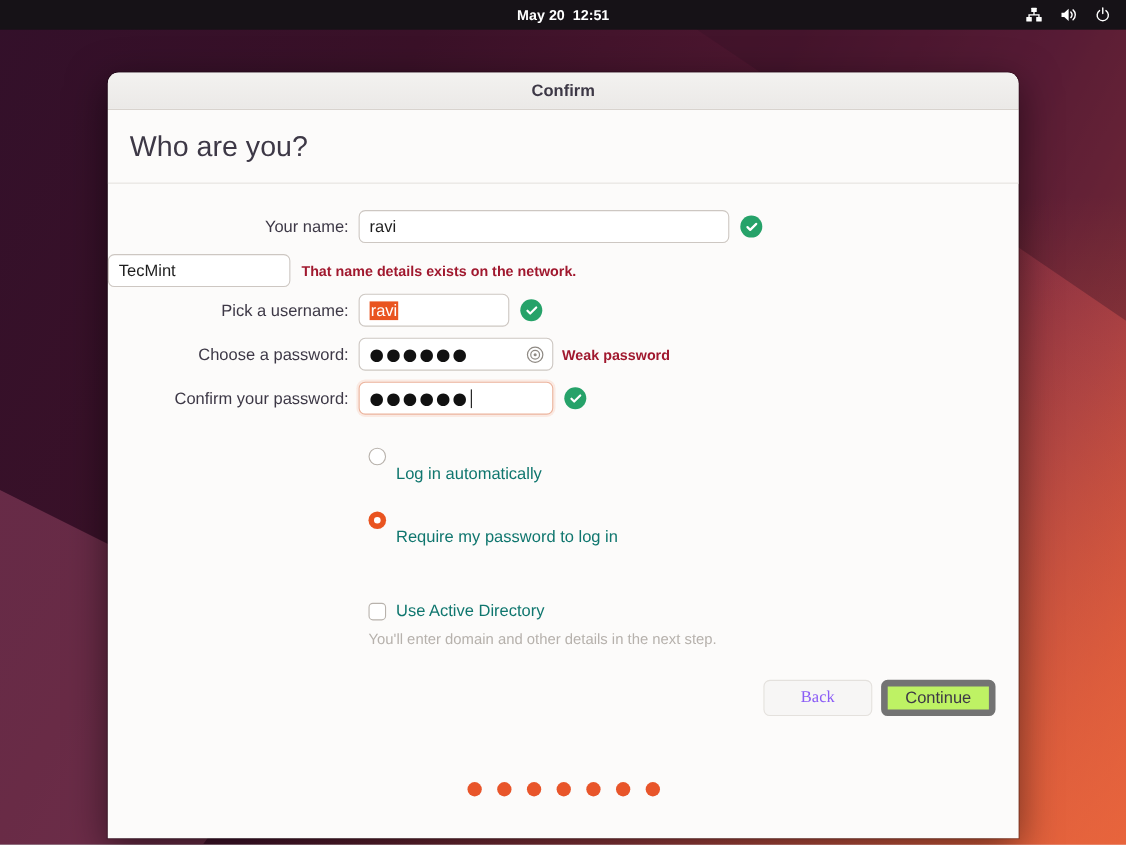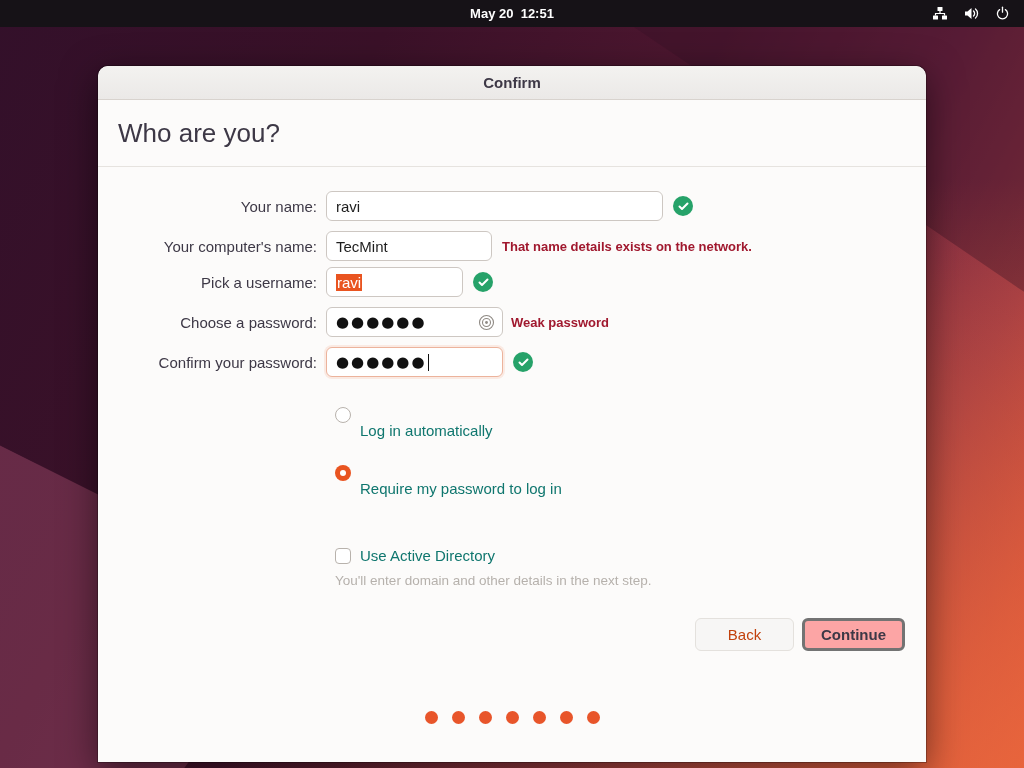--- a/index.html
+++ b/index.html
@@ -99,22 +99,22 @@
   .choice-label { font-size:15px; color:#0f766e;margin-top:32px; }
   .gap-before-check { margin-top:18px;align-items:flex-end; }
 
   
   .btn-bar { position:absolute; top:552px; right:21px; display:flex; gap:8px; }
   .btn {
     min-width:99px; height:33px; border-radius:6px; font-size:15px; padding:0 16px;
     display:flex; align-items:center; justify-content:center; cursor:pointer;
     font-family:"Liberation Sans", sans-serif;
   }
-  .btn-back { background:#f7f6f5; border:1px solid #e4e1dd; color:#c2410c; }
-  .btn-continue { background:#fca5a5; border:3px solid #737373; color:#3d3846; font-weight:700; }
+  .btn-back { background:#f7f6f5; border:1px solid #e4e1dd; color:#8b5cf6;font-family:Liberation Serif, serif; }
+  .btn-continue { background:#bef264; border:6px solid #737373; color:#3d3846; font-weight:400; }
 
   
   .progress { position:absolute; top:645px; left:0; width:828px; display:flex; justify-content:center; gap:14px; }
   .pdot { width:13px; height:13px; border-radius:50%; background:#e8552a; }
 </style>
 </head>
 <body>
 
 <div class="desktop">
   <div class="bg-facet-1"></div>
@@ -162,21 +162,20 @@
         <div class="flabel">Your name:</div>
         <input class="tinput w-name" type="text" value="ravi" style="">
         <div class="status-ok">
           <svg width="11" height="9" viewBox="0 0 11 9">
               <path d="M1.5 4.5 4 7 9.5 1.5" stroke="#ffffff" stroke-width="2" fill="none" stroke-linecap="round" stroke-linejoin="round"></path>
             </svg>
         </div>
       </div>
 
       <div class="row" style="margin-bottom:6px;">
-        <div class="flabel">Your computer's name:</div>
         <input class="tinput w-computer" type="text" value="TecMint" style="">
         <div class="err-text">That name details exists on the network.</div>
       </div>
 
       <div class="row">
         <div class="flabel">Pick a username:</div>
         <div class="fake-input w-user">
           <span class="sel-text">ravi</span>
         </div>
         <div class="status-ok">

